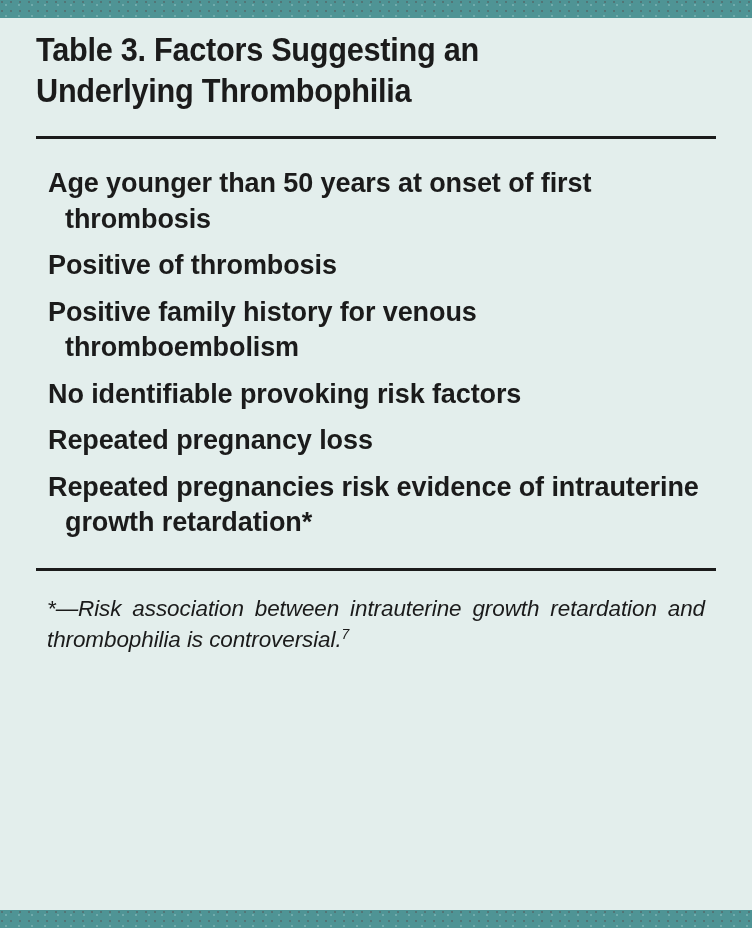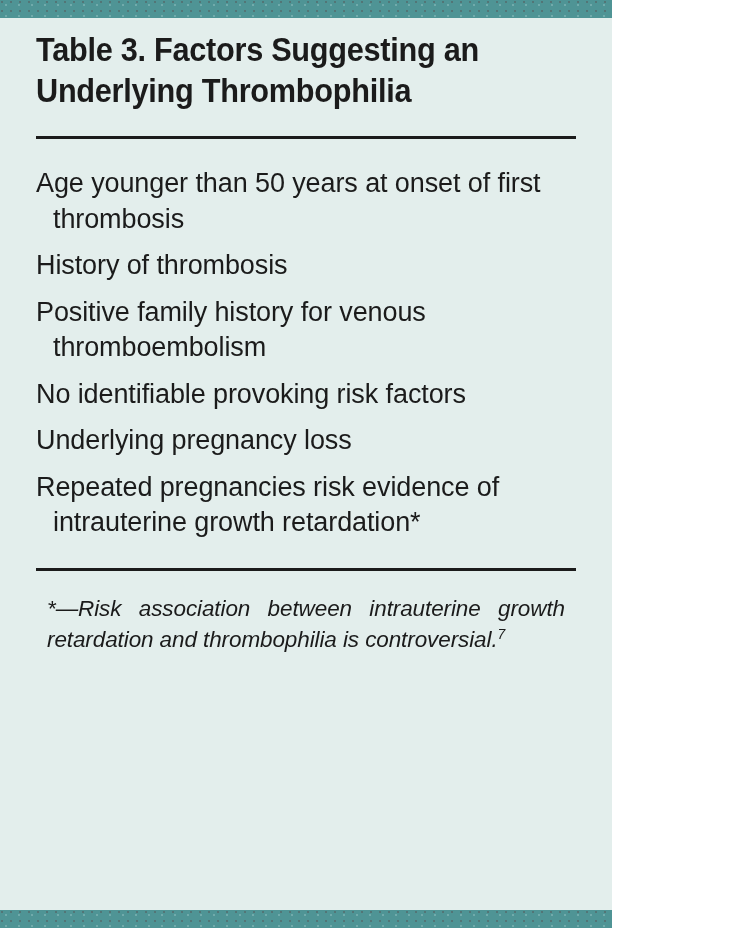--- a/index.html
+++ b/index.html
@@ -9,21 +9,21 @@
     background: #ffffff;
   }
 
   body {
     font-family: "Liberation Sans", sans-serif;
     -webkit-font-smoothing: antialiased;
   }
 
   #table-figure {
     position: relative;
-    width: 612px;
+    width: 752px;
     height: 928px;
     box-sizing: border-box;
     overflow: hidden;
     background-color: #e3eeec;
   }
 
   
   #table-figure::before {
     content: "";
     position: absolute;
@@ -82,22 +82,23 @@
   .hrule {
     height: 3px;
     background-color: #1b1b1b;
     margin: 0;
   }
   .hrule.top-rule    { margin-top: 25px; }
   .hrule.bottom-rule { margin-top: 27px; }
 
   .items {
     list-style: none;
-    margin: 0;
+    margin: 12px;
     padding: 0;
+    font-weight: bold;
   }
 
   .item {
     font-family: "Liberation Sans", sans-serif;
     font-size: 27px;
     line-height: 35.5px;
     color: #1b1b1b;
     letter-spacing: -0.1px;
     padding-left: 17px;
     text-indent: -17px;
@@ -143,24 +144,24 @@
 
     <div class="title-block">
       <div class="title-line">Table 3. Factors Suggesting an</div>
       <div class="title-line">Underlying Thrombophilia</div>
     </div>
 
     <div class="hrule top-rule"></div>
 
     <ul class="items">
       <li class="item">Age younger than 50 years at onset of first thrombosis</li>
-      <li class="item">History of thrombosis</li>
+      <li class="item">Positive of thrombosis</li>
       <li class="item">Positive family history for venous thromboembolism</li>
       <li class="item">No identifiable provoking risk factors</li>
-      <li class="item">Underlying pregnancy loss</li>
+      <li class="item">Repeated pregnancy loss</li>
       <li class="item">Repeated pregnancies risk evidence of intrauterine growth retardation*</li>
     </ul>
 
     <div class="hrule bottom-rule"></div>
 
     <div class="footnotes">
       <p class="footnote justified"><span>*—Risk association between intrauterine growth retardation and thrombophilia is controversial.</span><span class="sup">7</span></p>
     </div>
 
   </div>

